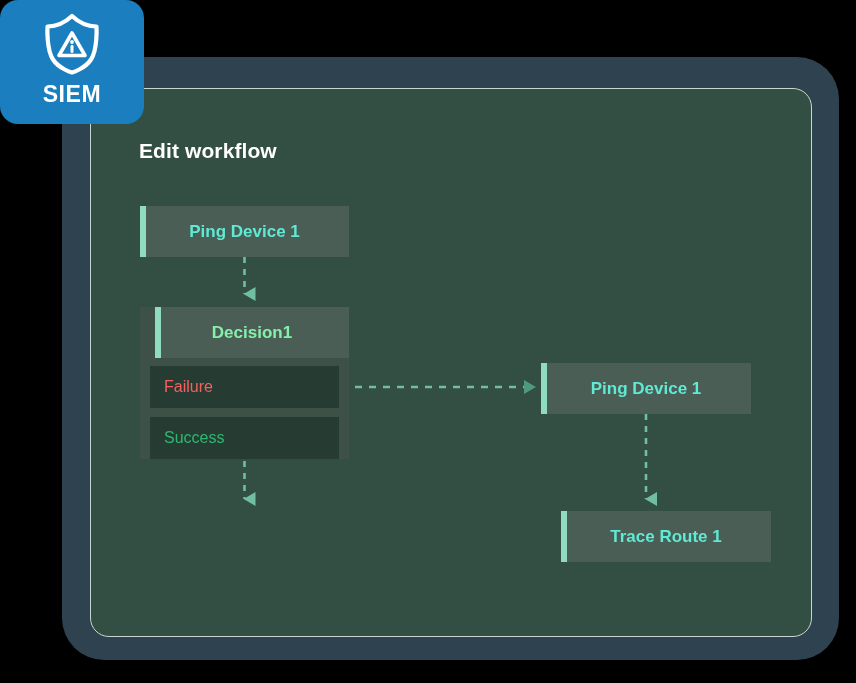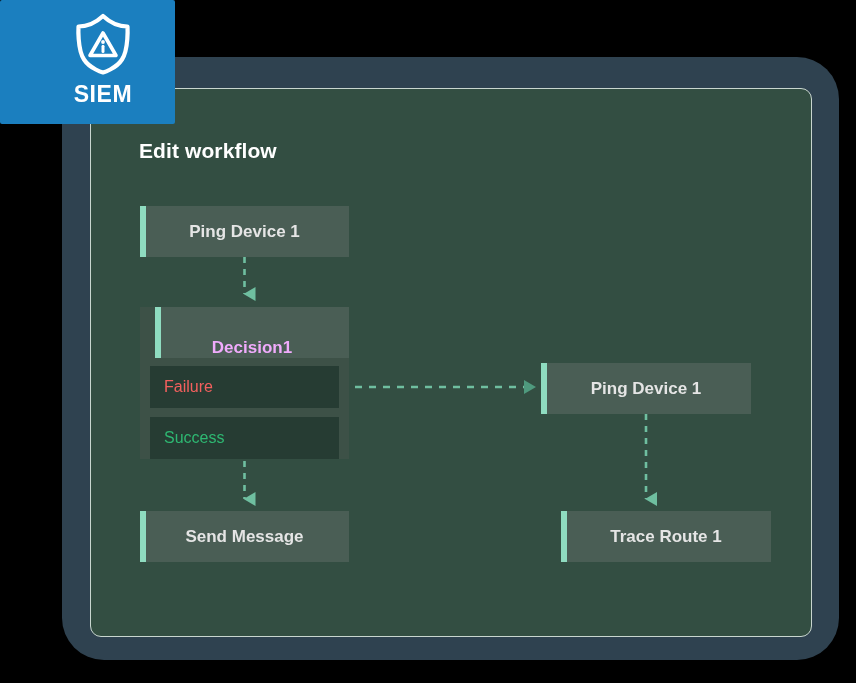--- a/index.html
+++ b/index.html
@@ -34,21 +34,21 @@
 
   
   .panel {
     position: absolute;
     left: 90px;
     top: 88px;
     width: 722px;
     height: 549px;
     background: #334e42;
     border: 1px solid #c9d6cf;
-    border-radius: 11px;
+    border-radius: 19px;
     box-sizing: border-box;
     overflow: hidden;
   }
 
   .panel-title {
     position: absolute;
     left: 48px;
     top: 50px;
     font-size: 21px;
     font-weight: bold;
@@ -75,21 +75,21 @@
   }
 
   
   .node {
     position: absolute;
     background: #4a5e55;
     display: flex;
     align-items: center;
     justify-content: center;
     box-sizing: border-box;
-    color: #e5e5e5;
+    color: #5eead4;
     font-size: 17px;
     font-weight: bold;
   }
   .node .accent {
     position: absolute;
     left: 0;
     top: 0;
     bottom: 0;
     width: 6px;
     background: #8fdcc0;
@@ -104,23 +104,23 @@
   .decision {
     position: absolute;
     background: #3d5147;
     box-sizing: border-box;
   }
   .decision .dec-header {
     position: relative;
     height: 51px;
     background: #4a5e55;
     display: flex;
-    align-items: flex-end;
+    align-items: center;
     justify-content: center;
-    color: #f0abfc;
+    color: #86efac;
     font-size: 17px;
     font-weight: bold;
     box-sizing: border-box;
     margin-left: 15px;
   }
   .decision .dec-header .accent {
     position: absolute;
     left: 0;
     top: 0;
     bottom: 0;
@@ -147,26 +147,25 @@
   .dec-row.success { color: #2eb872; text-align: right; }
 
   
   .siem-badge {
     position: absolute;
     left: 0px;
     top: 0px;
     width: 144px;
     height: 124px;
     background: #1b7fbf;
-    border-radius: 2px;
+    border-radius: 18px;
     display: flex;
     flex-direction: column;
     align-items: center;
     justify-content: center;
-    padding-left: 31px;
   }
   .siem-badge .siem-icon {
     width: 60px;
     height: 62px;
     margin-top: -4px;
   }
   .siem-badge .siem-text {
     margin-top: 6px;
     color: #ffffff;
     font-size: 23px;
@@ -226,24 +225,20 @@
             <span>Success</span>
           </div>
         </div>
       </div>
 
       <div class="node" style="left:450px; top:274px; width:210px; height:51px;">
         <span class="accent"></span>
         <span class="node-label">Ping Device 1</span>
       </div>
 
-      <div class="node" style="left:49px; top:422px; width:209px; height:51px;">
-        <span class="accent"></span>
-        <span class="node-label">Send Message</span>
-      </div>
 
       <div class="node" style="left:450px; top:422px; width:210px; height:51px;margin-left:20px;">
         <span class="accent"></span>
         <span class="node-label">Trace Route 1</span>
       </div>
 
     </div>
   </div>
 
   <div class="siem-badge">

